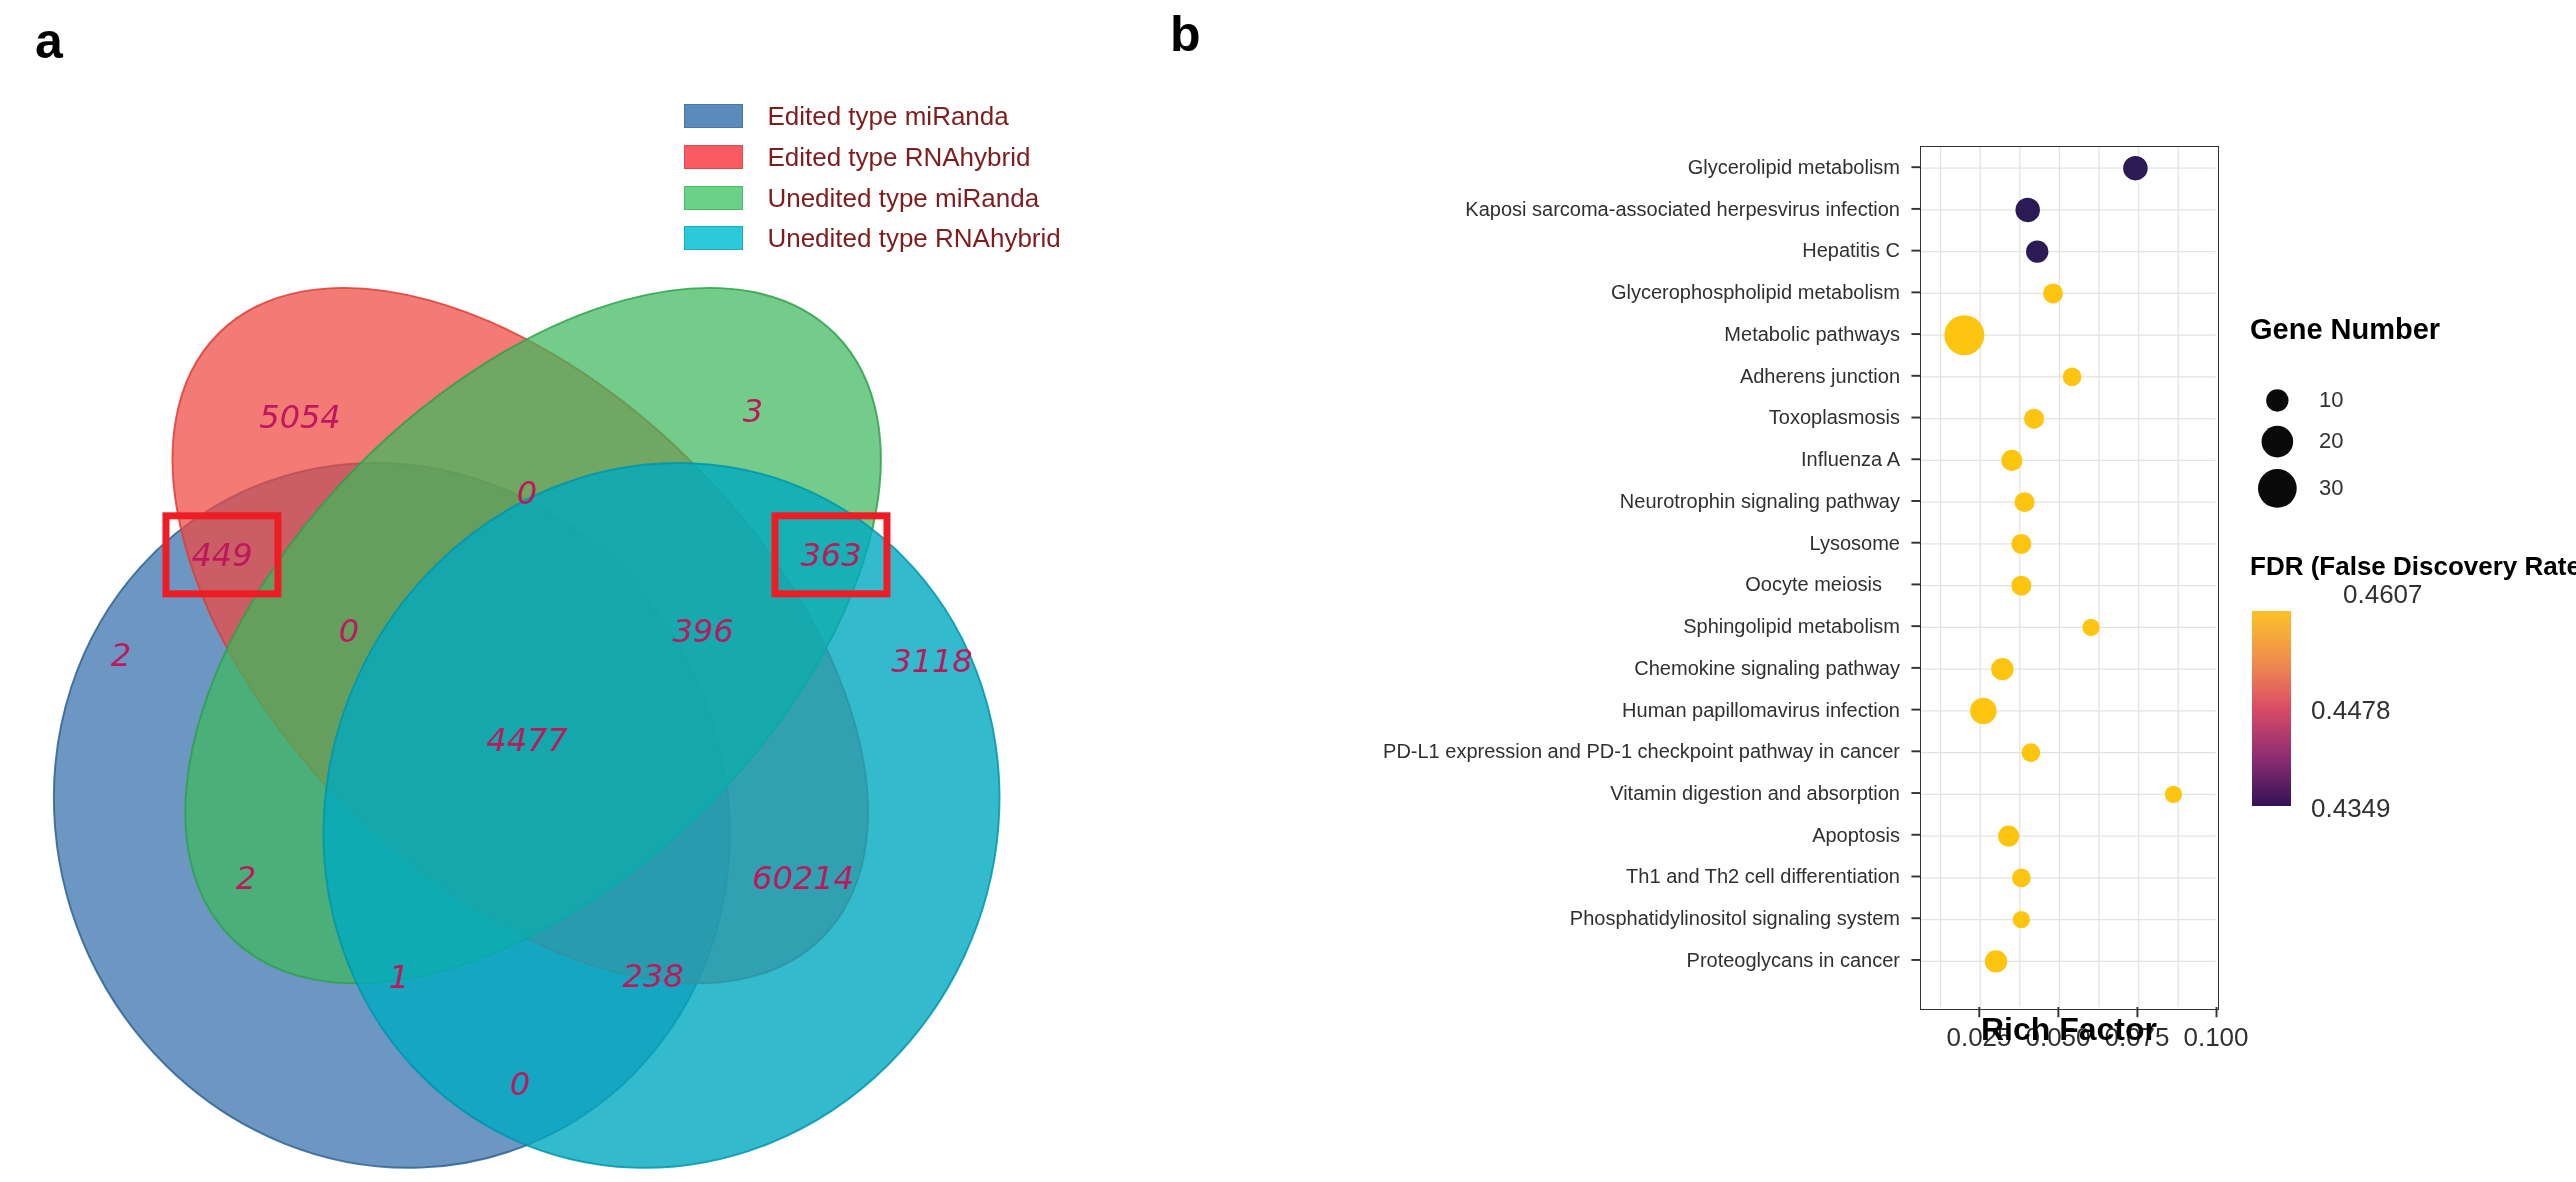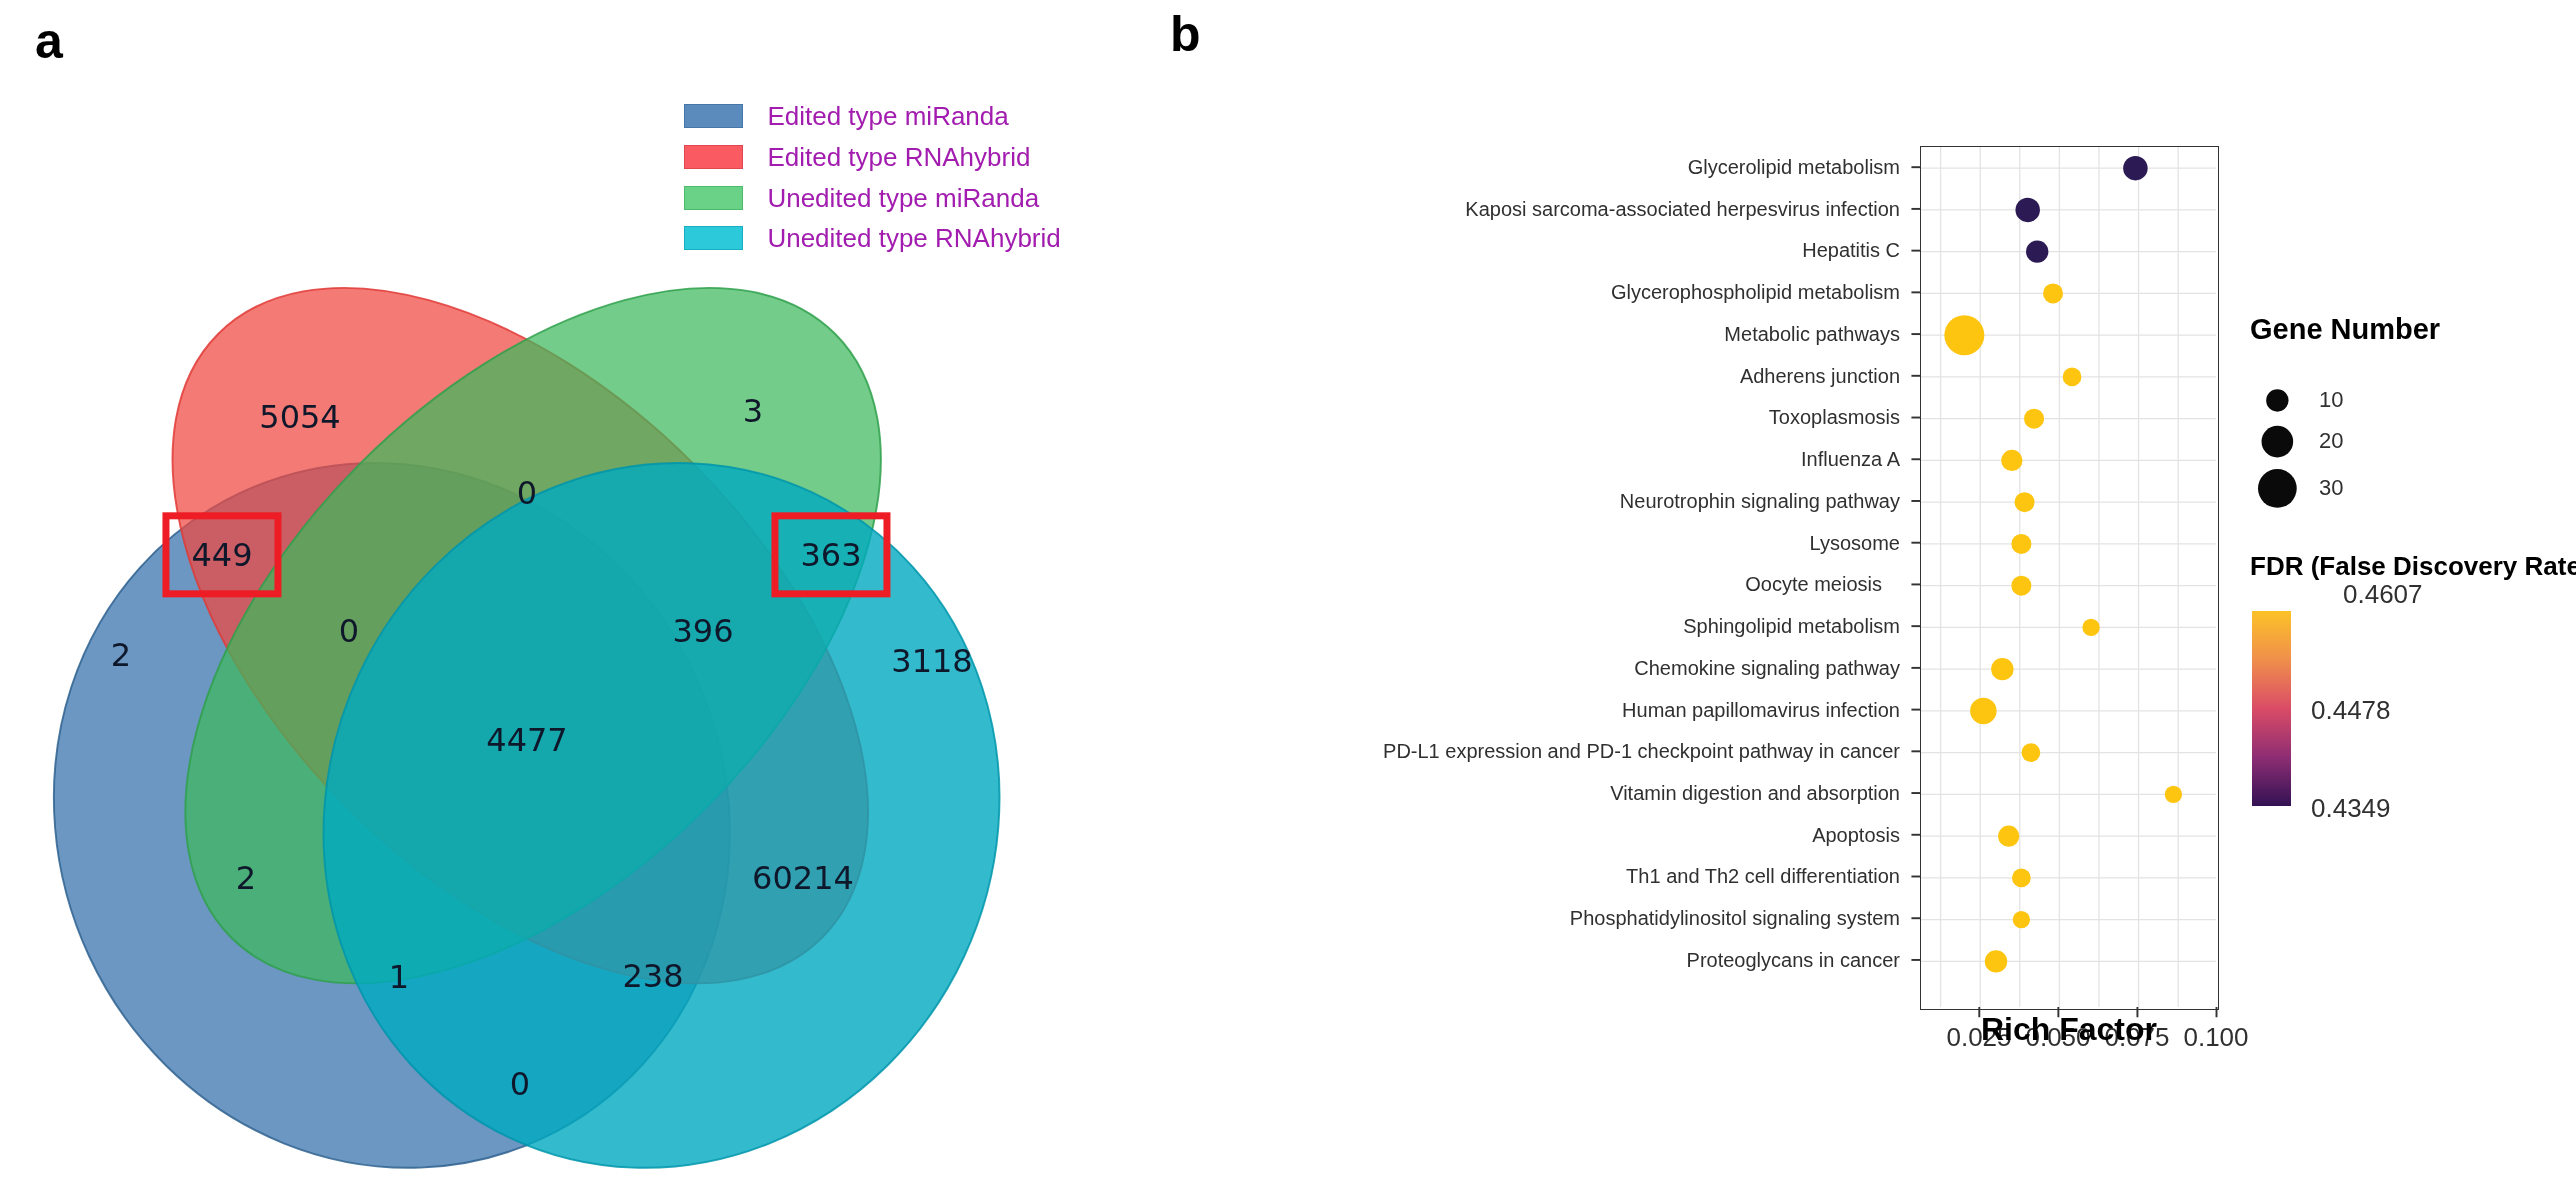--- a/index.html
+++ b/index.html
@@ -2,27 +2,27 @@
 <html style="font-size:10.3px"><head>
 <meta charset="utf-8">
 <style>
   html,body{margin:0;padding:0;background:#fff;}
   #page{position:relative;width:2576px;height:1182px;background:#ffffff;overflow:hidden;
         font-family:"Liberation Sans",sans-serif;}
   .abs{position:absolute;}
   .panel-letter{font-size:50px;font-weight:bold;color:#000;}
   
   .venn-num{position:absolute;transform:translate(-50%,-50%);font-family:"DejaVu Sans",sans-serif;
-            font-size:32px;color:#0f172a;white-space:nowrap;}
+            font-size:32px;color:#be185d;white-space:nowrap;font-style:italic;}
   .venn-num.boxed{border:7px solid #ee1c24;padding:16.7px 22px;margin-top:30px;}
   
   #legend-a{position:absolute;left:684px;top:103px;}
   .leg-row{position:absolute;left:0;height:26px;display:flex;align-items:center;}
   .leg-swatch{width:57px;height:22px;border-width:1.3px;border-style:solid;}
-  .leg-text{margin-left:24.4px;font-size:26px;color:#a21caf;white-space:nowrap;}
+  .leg-text{margin-left:24.4px;font-size:26px;color:#7f1d1d;white-space:nowrap;}
   
   #plotb{position:absolute;left:1920px;top:146px;width:299px;height:864px;background:#fff;
          border:1.9px solid #333;box-sizing:border-box;}
   #plotb svg{position:absolute;left:0;top:0;}
   .ylab{position:absolute;height:36px;line-height:36px;text-align:right;font-size:20px;color:#303030;
         white-space:nowrap;}
   .xticklab{position:absolute;transform:translateX(-50%);font-size:26px;color:#303030;}
   #richfactor{position:absolute;transform:translateX(-50%);font-size:32px;font-weight:bold;color:#000;}
   .leg-title{position:absolute;font-weight:bold;color:#000;white-space:nowrap;}
   .gn-label{position:absolute;font-size:22px;color:#303030;transform:translateY(-50%);}

